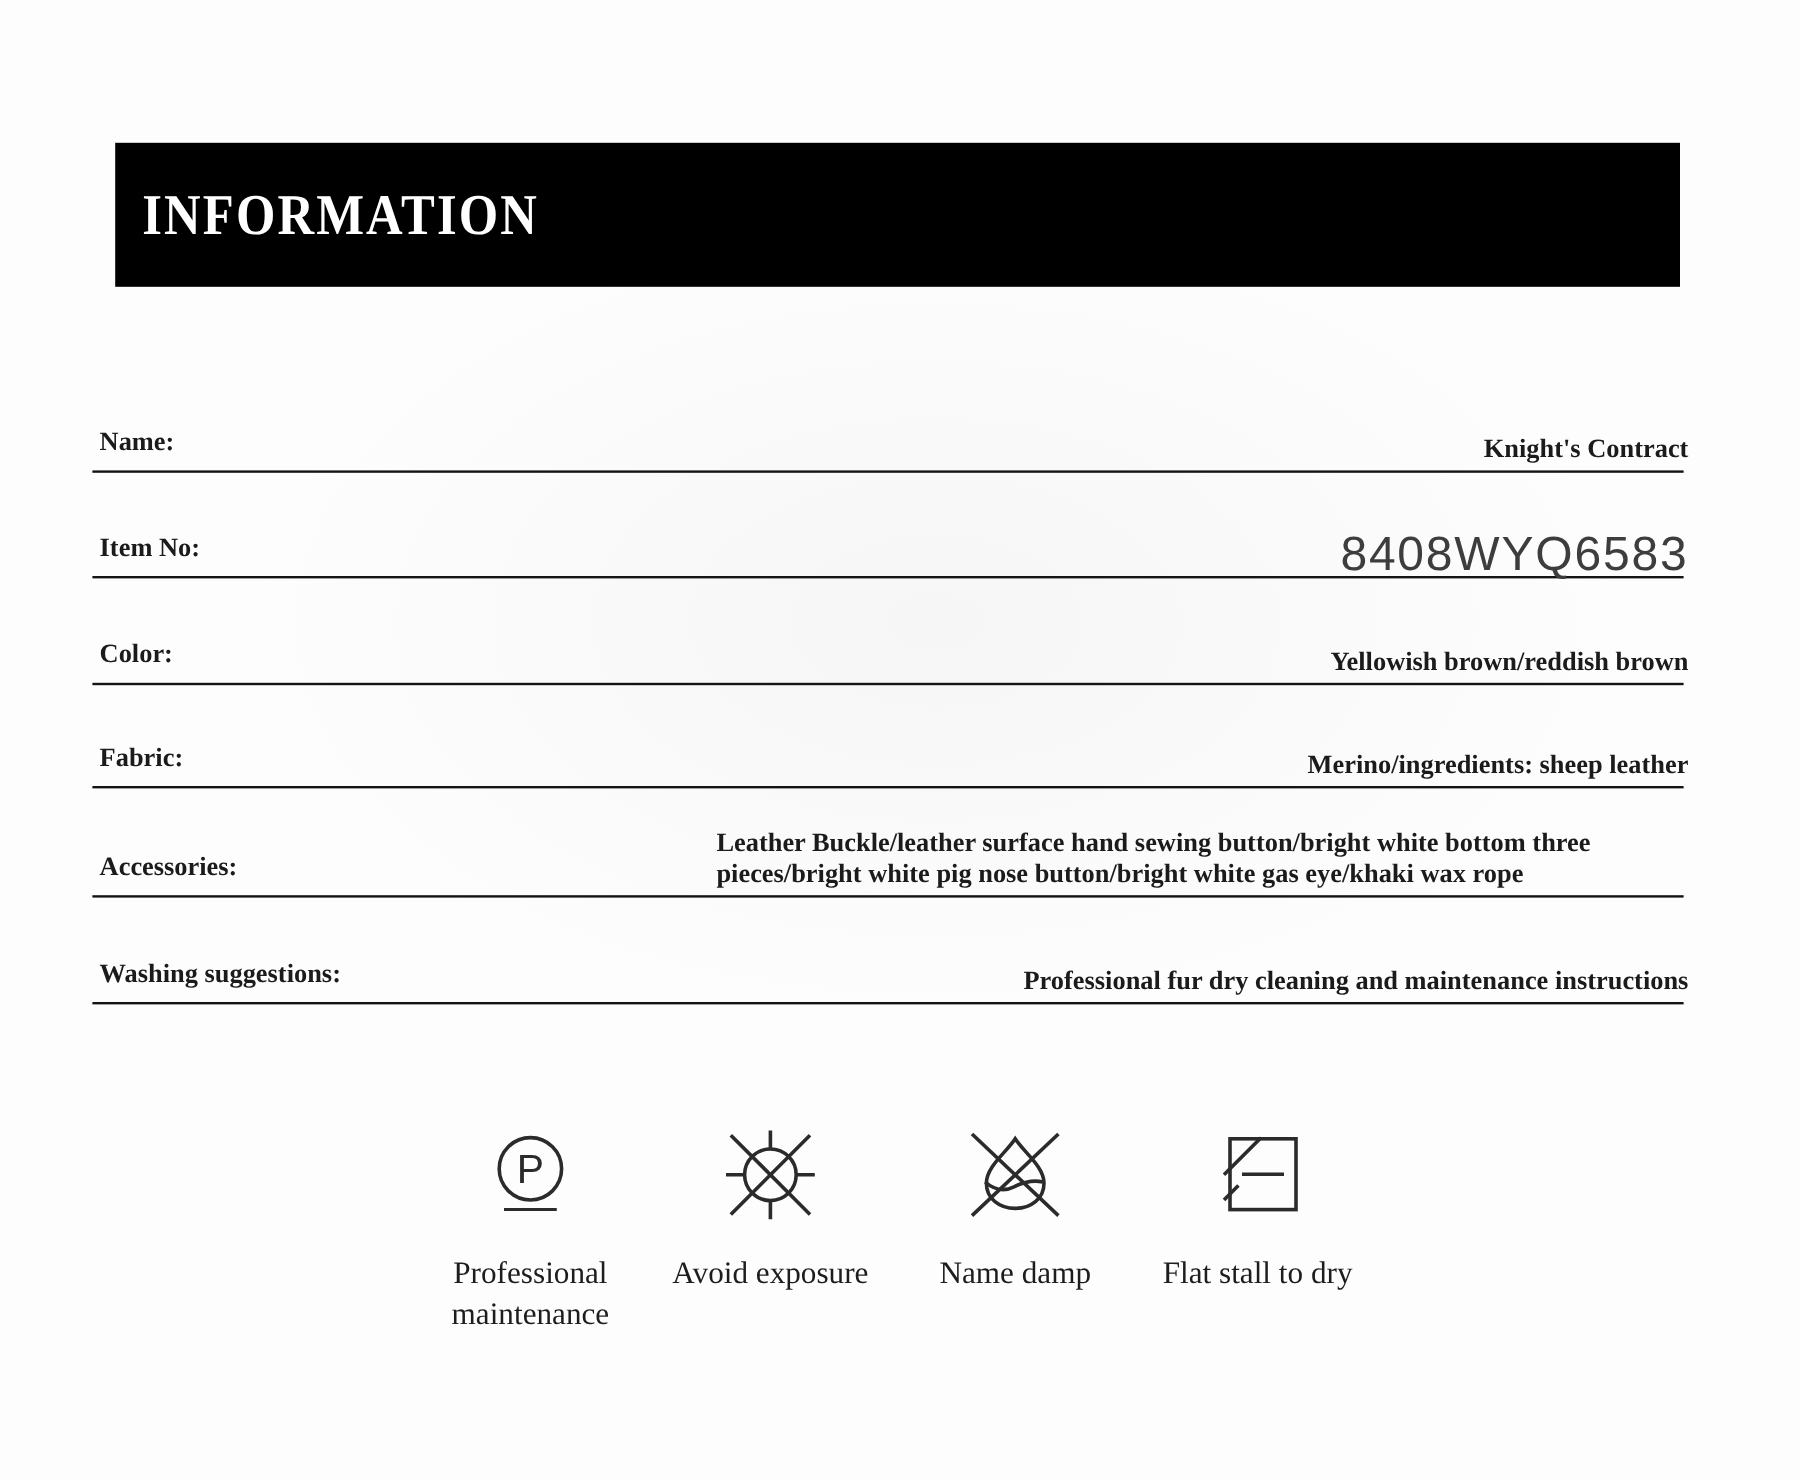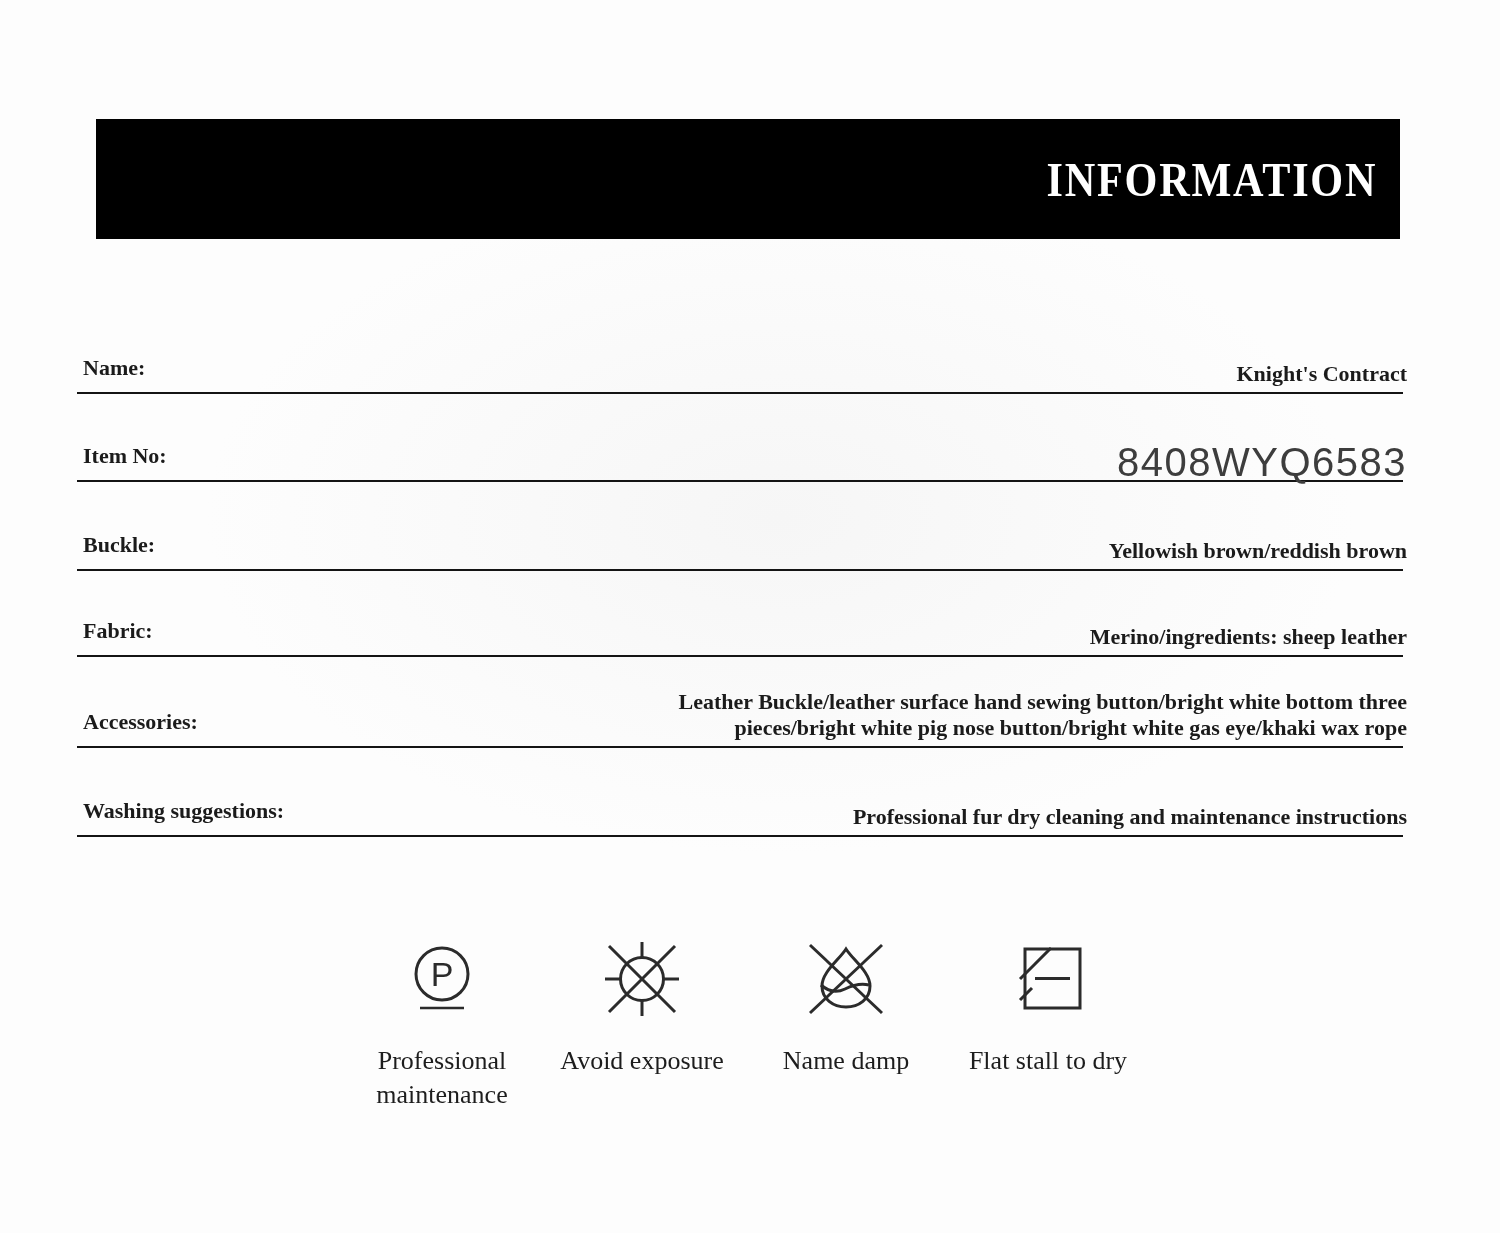--- a/index.html
+++ b/index.html
@@ -8,21 +8,21 @@
     background:
       radial-gradient(ellipse 820px 480px at 52% 42%, #f6f6f6 0%, rgba(255,255,255,0) 70%),
       #fdfdfd;
     font-family:"Liberation Serif", serif;
     color:#1b1b1b;
   }
 
   
   .banner{
     position:absolute;left:96px;top:119px;width:1304px;height:120px;
-    background:#000;display:flex;align-items:center;justify-content:flex-end;
+    background:#000;display:flex;align-items:center;justify-content:flex-start;
   }
   .banner-title{
     color:#fff;font-size:48px;font-weight:700;letter-spacing:2px;
     transform:scaleX(0.88);white-space:nowrap;
   }
 
   
   .info{position:absolute;left:77px;top:306px;width:1326px;}
   .row{position:relative;border-bottom:2px solid #141414;}
   .row:nth-child(1){height:86px}
@@ -30,21 +30,21 @@
   .row:nth-child(3){height:87px}
   .row:nth-child(4){height:84px}
   .row:nth-child(5){height:89px}
   .row:nth-child(6){height:87px}
   .row .label{
     position:absolute;left:6px;bottom:11px;
     font-size:22px;font-weight:700;white-space:nowrap;color:#1b1b1b;
   }
   .row .value{
     position:absolute;right:-4px;bottom:5px;
-    font-size:22px;font-weight:700;text-align:right;line-height:26px;color:#1b1b1b;
+    font-size:22px;font-weight:700;text-align:left;line-height:26px;color:#1b1b1b;
   }
   .row.item-no .value{
     font-family:"Liberation Sans", sans-serif;
     font-weight:300;font-size:40px;letter-spacing:1.5px;color:#3d3d3d;
     bottom:-2px;line-height:1;
   }
   .row.accessories .value{width:810px;}
 
   
   .care{position:absolute;left:0;top:938px;width:1500px;height:210px;}
@@ -77,21 +77,21 @@
       <span class="label">Name:</span>
       <span class="value">Knight's Contract</span>
     </div>
 
     <div class="row item-no">
       <span class="label">Item No:</span>
       <span class="value">8408WYQ6583</span>
     </div>
 
     <div class="row">
-      <span class="label">Buckle:</span>
+      <span class="label">Color:</span>
       <span class="value">Yellowish brown/reddish brown</span>
     </div>
 
     <div class="row">
       <span class="label">Fabric:</span>
       <span class="value">Merino/ingredients: sheep leather</span>
     </div>
 
     <div class="row accessories">
       <span class="label">Accessories:</span>

